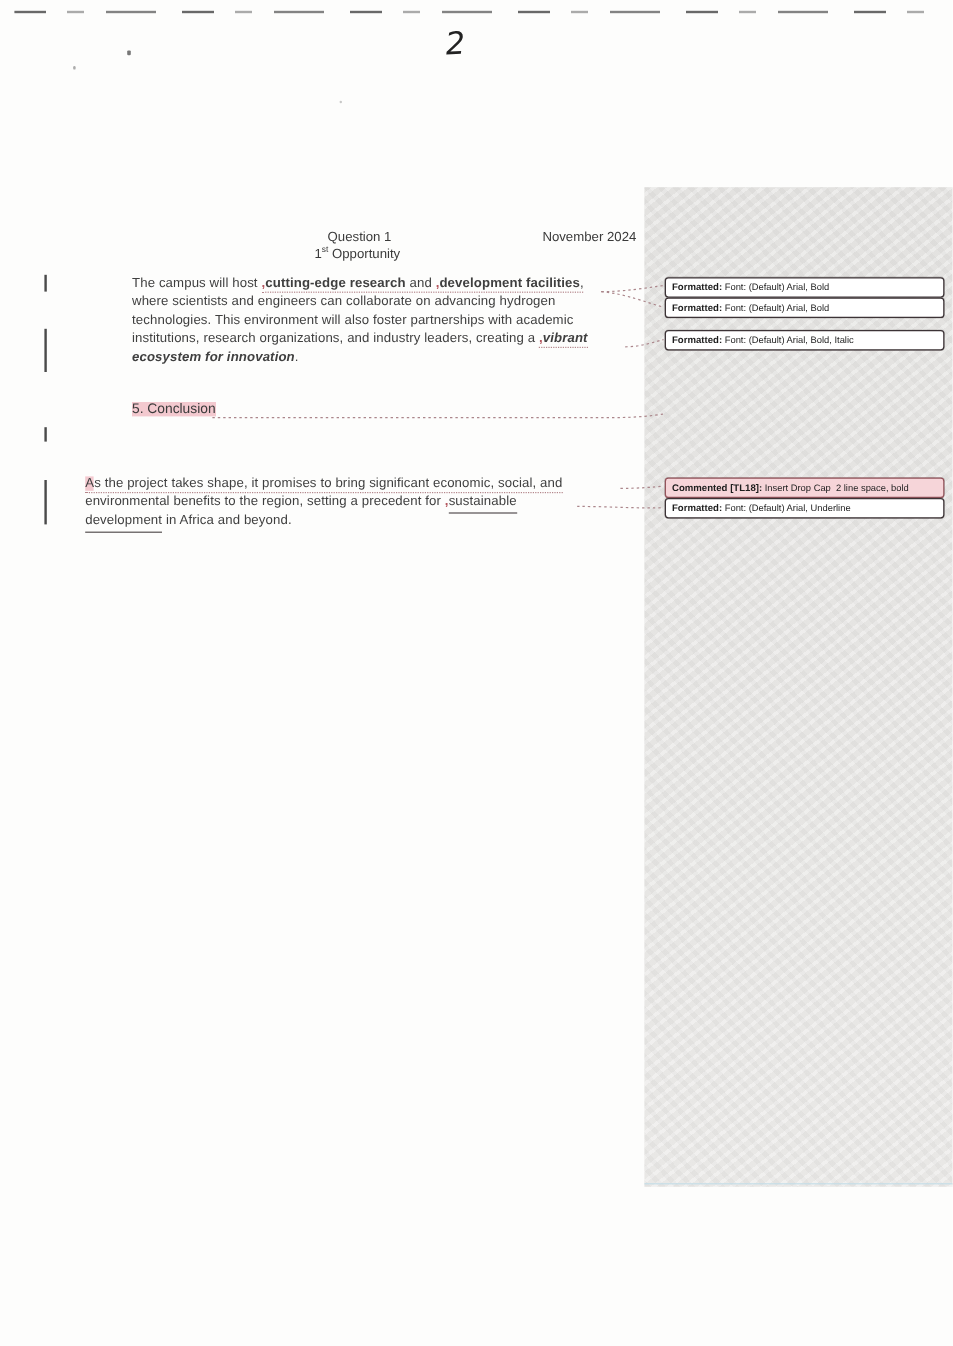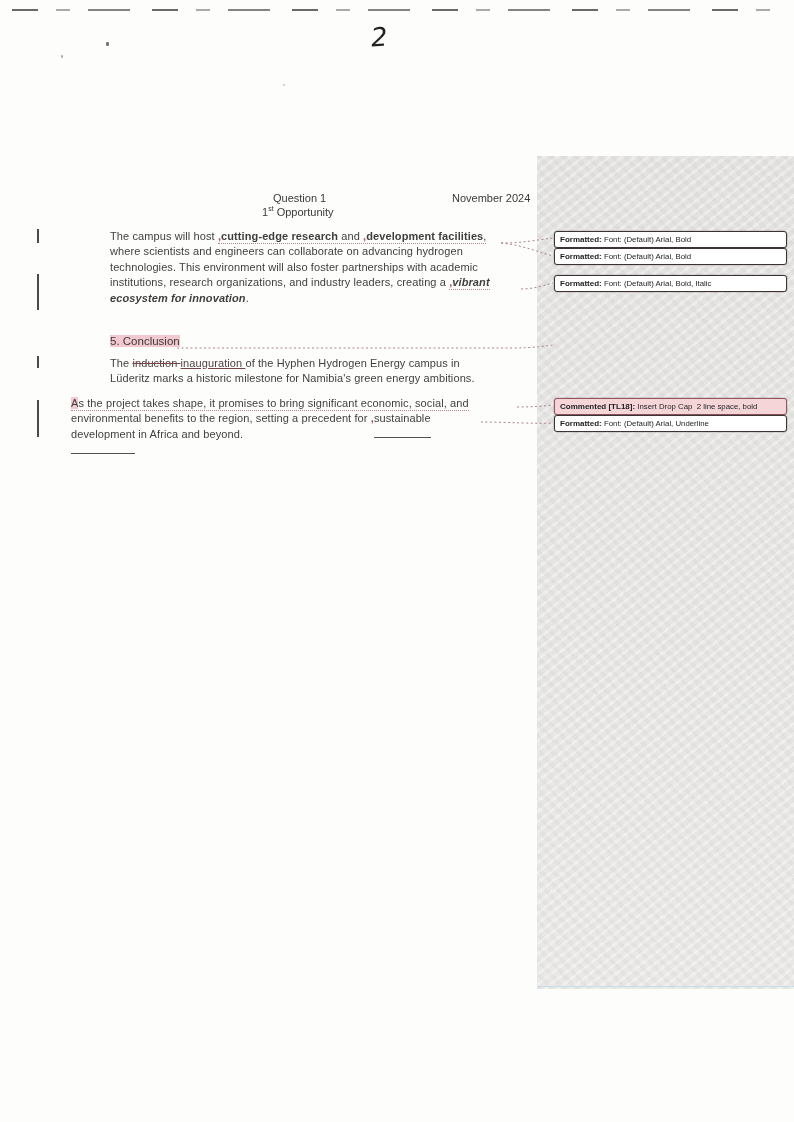--- a/index.html
+++ b/index.html
@@ -34,21 +34,21 @@
   .hdr{position:absolute;font-size:11px;color:#3a3a3a;}
   sup.st{font-size:7px;vertical-align:super;line-height:0;}
   
   .para{position:absolute;font-size:11px;line-height:15.4px;color:#3f3f3f;letter-spacing:.1px;}
   .b{font-weight:bold;}
   .bi{font-weight:bold;font-style:italic;margin-top:14px;}
   .dotted-u{border-bottom:1px dotted #b4868b;padding-bottom:1px;}
   .anchor{color:#b4565e;font-weight:bold;}
   .strike{color:#4d3f41;text-decoration:line-through;text-decoration-color:#7a4348;}
   .ins{color:#4d3f41;text-decoration:underline;text-decoration-color:#7a4348;}
-  .sol-u{border-bottom:1px solid #565051;padding-bottom:13px;}
+  .sol-u{border-bottom:1px solid #565051;padding-bottom:3px;}
   .hl{background:#f3c9cf;}
   .heading{position:absolute;font-size:11.5px;color:#3a3a3a;}
   
   .bar{position:absolute;left:37px;width:1.5px;background:#4a4a4a;}
   
   .balloon{
     position:absolute;left:554px;width:233px;box-sizing:border-box;
     padding:2.5px 5px 2px 5px;border-radius:3px;font-size:8px;line-height:10px;
     white-space:nowrap;overflow:hidden;color:#1d1d1d;background:#fff;
     border:1px solid #3c3336;box-shadow:0 0 0 .5px rgba(60,50,52,.25);
@@ -85,24 +85,20 @@
   <div class="para" style="left:110px;top:229px;width:420px;">
     <span>The campus will host </span><span class="dotted-u"><span class="anchor">,</span><span class="b">cutting-edge research</span><span> and </span><span class="anchor">,</span><span class="b">development facilities</span><span>,</span></span><br>
     <span>where scientists and engineers can collaborate on advancing hydrogen</span><br>
     <span>technologies. This environment will also foster partnerships with academic</span><br>
     <span>institutions, research organizations, and industry leaders, creating a </span><span class="dotted-u"><span class="anchor">,</span><span class="bi">vibrant</span></span><br>
     <span class="bi">ecosystem for innovation</span><span>.</span>
   </div>
 
   <div class="heading" style="left:110px;top:335px;"><span class="hl">5. Conclusion</span></div>
 
-  <div class="para" style="left:110px;top:356px;width:430px;">
-    <span>The </span><span class="strike">induction </span><span class="ins">inauguration </span><span>of the Hyphen Hydrogen Energy campus in</span><br>
-    <span>Lüderitz marks a historic milestone for Namibia's green energy ambitions.</span>
-  </div>
 
   <div class="para" style="left:71px;top:396px;width:455px;">
     <span class="dotted-u"><span class="hl">A</span><span>s the project takes shape, it promises to bring significant economic, social, and</span></span><br>
     <span>environmental benefits to the region, setting a precedent for </span><span class="anchor">,</span><span class="sol-u">sustainable</span><br>
     <span class="sol-u">development</span><span> in Africa and beyond.</span>
   </div>
 
   <div class="balloon" style="top:231px;"><span class="lbl">Formatted:</span><span class="txt"> Font: (Default) Arial, Bold</span></div>
   <div class="balloon" style="top:248px;"><span class="lbl">Formatted:</span><span class="txt"> Font: (Default) Arial, Bold</span></div>
   <div class="balloon" style="top:275px;"><span class="lbl">Formatted:</span><span class="txt"> Font: (Default) Arial, Bold, Italic</span></div>

